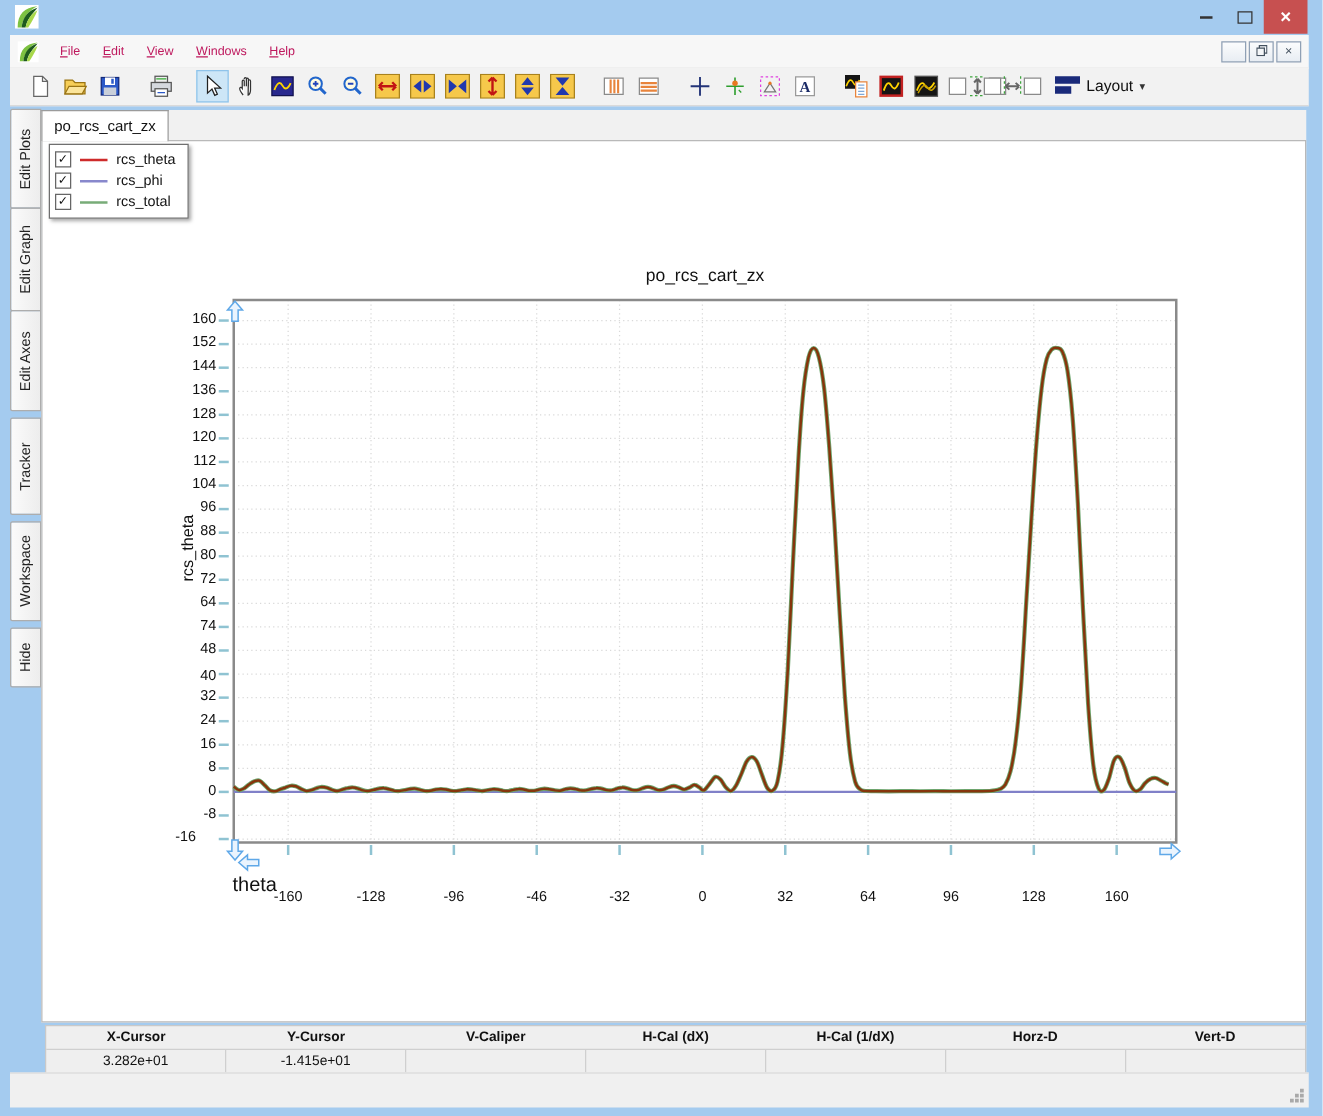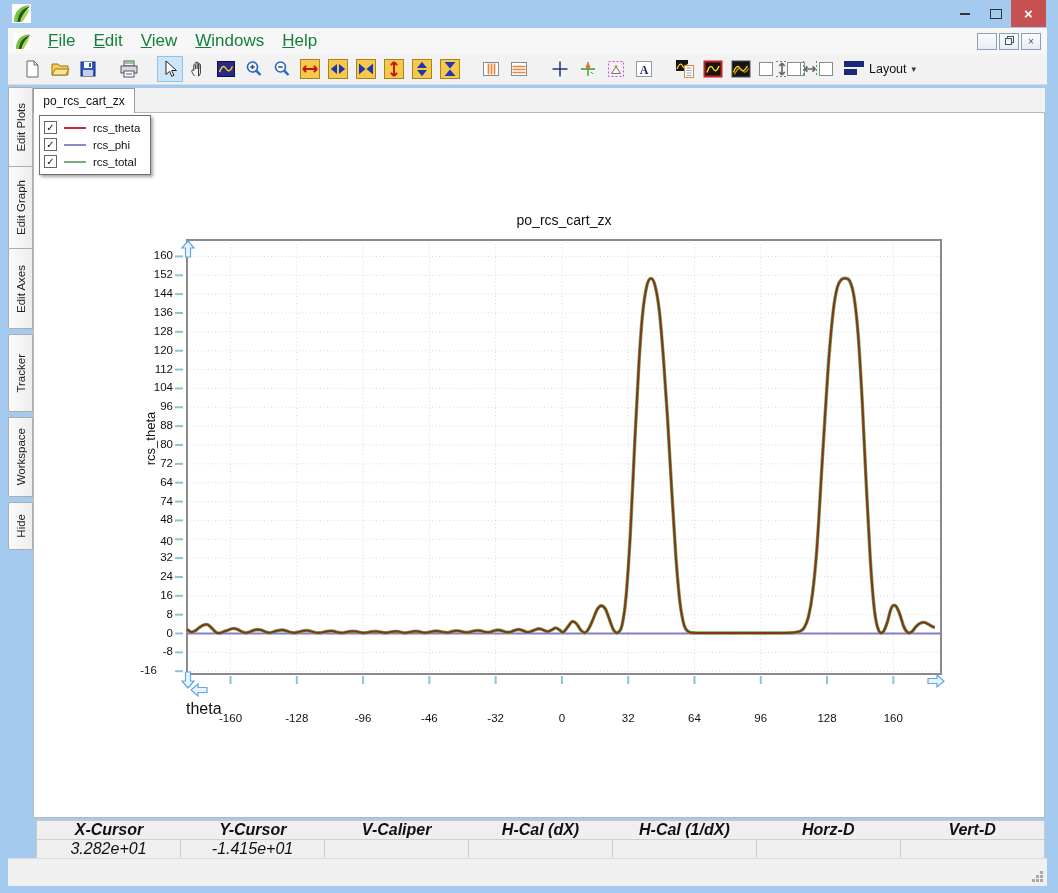--- a/index.html
+++ b/index.html
@@ -11,21 +11,21 @@
   .win-title{position:absolute;left:0;right:0;top:6px;text-align:center;font-size:13px;color:#1b1b1b;}
   .win-controls{position:absolute;right:12px;top:0;height:27px;display:flex;}
   .wbtn{width:31px;height:27px;display:flex;align-items:center;justify-content:center;cursor:default;}
   .wbtn .dash{width:10px;height:2px;background:#333;}
   .wbtn .maxbox{width:10px;height:8px;border:1.5px solid #333;}
   .wbtn-close{width:35px;background:#C75050;color:#fff;font-size:15px;font-weight:bold;}
 
   
   .menubar{position:absolute;left:8px;right:11px;top:28px;height:26px;background:#F7F7F7;border-bottom:1px solid #E3E3E3;display:flex;align-items:center;}
   .menu-appicon{width:17px;height:17px;margin:0 8px 0 6px;}
-  .menu-item{padding:4px 9px;font-size:17px;color:#15803d;}
+  .menu-item{padding:4px 9px;font-size:10px;color:#be185d;}
   .menu-item u{text-decoration:underline;}
   .mdi-controls{position:absolute;right:6px;top:5px;display:flex;gap:2px;}
   .mdibtn{width:18px;height:15px;border:1px solid #8FA0B5;background:linear-gradient(#FBFCFD,#E8EDF3);display:flex;align-items:center;justify-content:center;font-size:10px;color:#44515F;}
   .mdibtn .dash{width:7px;height:2px;background:#44515F;margin-top:5px;}
 
   
   .toolbar{position:absolute;left:8px;right:11px;top:54px;height:31px;background:#F2F2F2;border-bottom:1px solid #DADADA;display:flex;align-items:center;padding-left:10px;box-sizing:border-box;}
   .tgroup{display:flex;align-items:center;margin-right:13px;}
   .tbtn{width:26px;height:26px;display:flex;align-items:center;justify-content:center;border:1px solid transparent;background:transparent;padding:0;margin:0 1px;}
   .tbtn.selected{background:#CDE6F7;border:1px solid #8FC3EA;}
@@ -55,21 +55,21 @@
   .ylabel{position:absolute;left:84px;top:318px;width:64px;text-align:center;font-size:13px;color:#111;transform:rotate(-90deg);}
   .xlabel{position:absolute;left:152px;width:756px;top:587px;font-size:16px;color:#111;}
   .plot-svg{position:absolute;left:152px;top:126px;overflow:visible;}
   .ytick{position:absolute;left:90px;width:49px;text-align:right;font-size:11.5px;color:#111;}
   .xtick{position:absolute;width:64px;margin-left:-32px;text-align:center;font-size:11.5px;color:#111;top:599px;}
 
   
   .cursor-table{position:absolute;left:36px;top:820px;width:1007px;border:1px solid #C9C9C9;background:#EFEFEF;}
   .ct-row{display:flex;height:18px;}
   .ct-row.hdr{border-bottom:1px solid #CFCFCF;font-weight:bold;}
-  .ct-cell{flex:1;display:flex;align-items:center;justify-content:center;font-size:16px;color:#111;font-style:italic;}
+  .ct-cell{flex:1;display:flex;align-items:center;justify-content:center;font-size:11px;color:#111;}
   .ct-row.val .ct-cell{border-left:1px solid #CFCFCF;}
   .ct-row.val .ct-cell:first-child{border-left:none;}
 
   
   .statusbar{position:absolute;left:8px;right:11px;top:858px;height:27px;background:#F0F0F0;border-top:1px solid #DDDDDD;}
   .grip{position:absolute;right:3px;bottom:3px;}
 </style>
 </head>
 <body>
 

